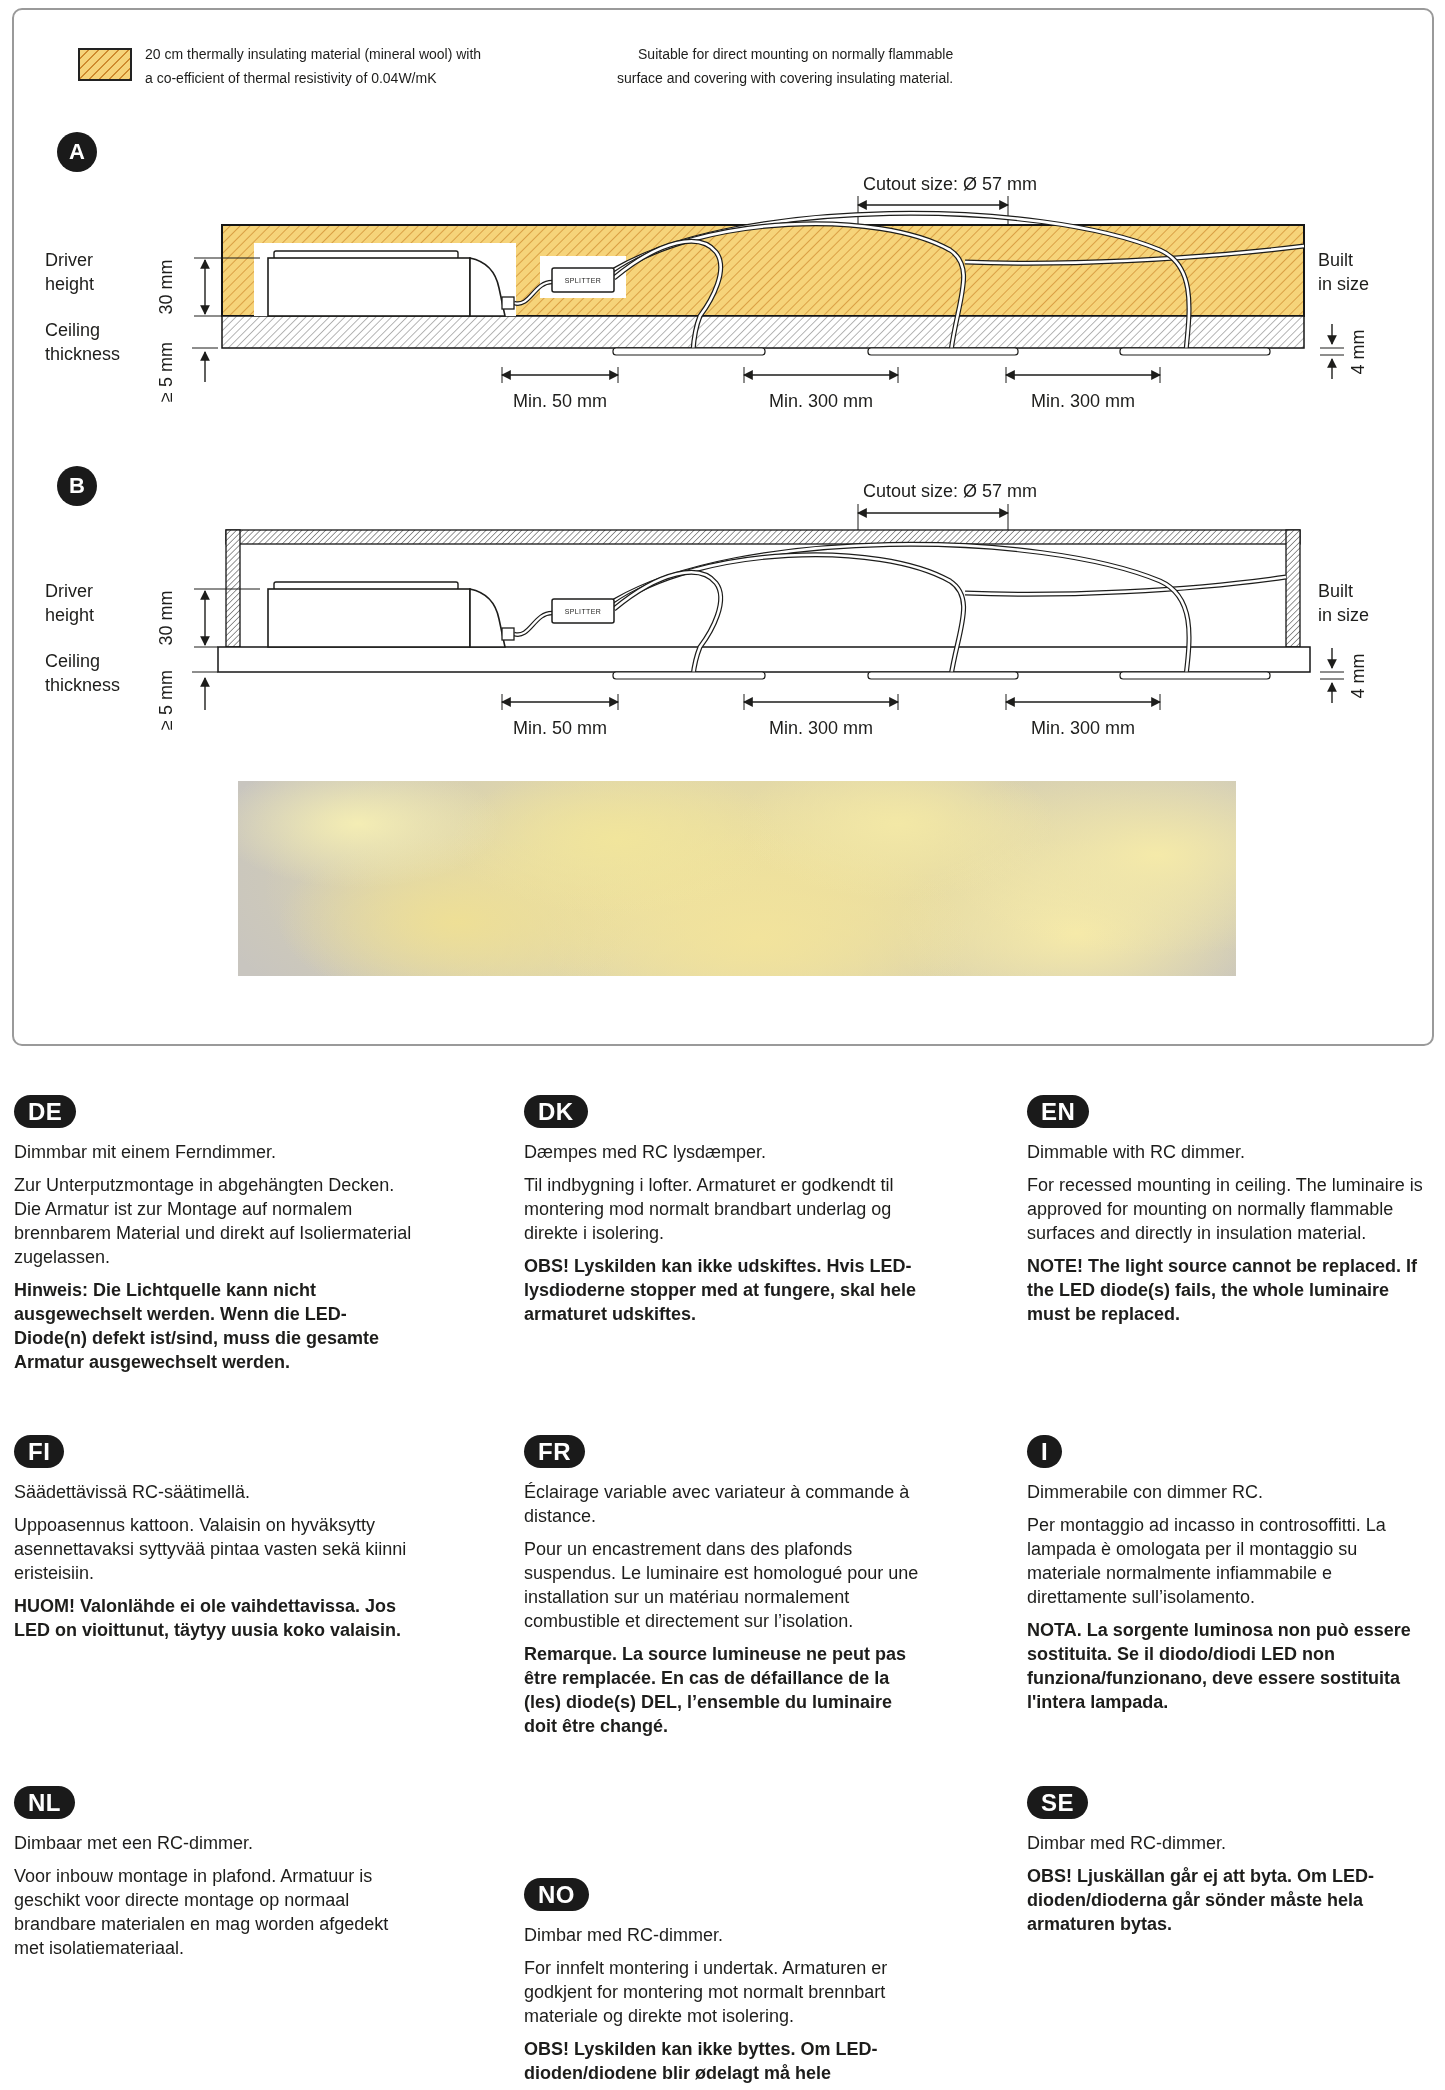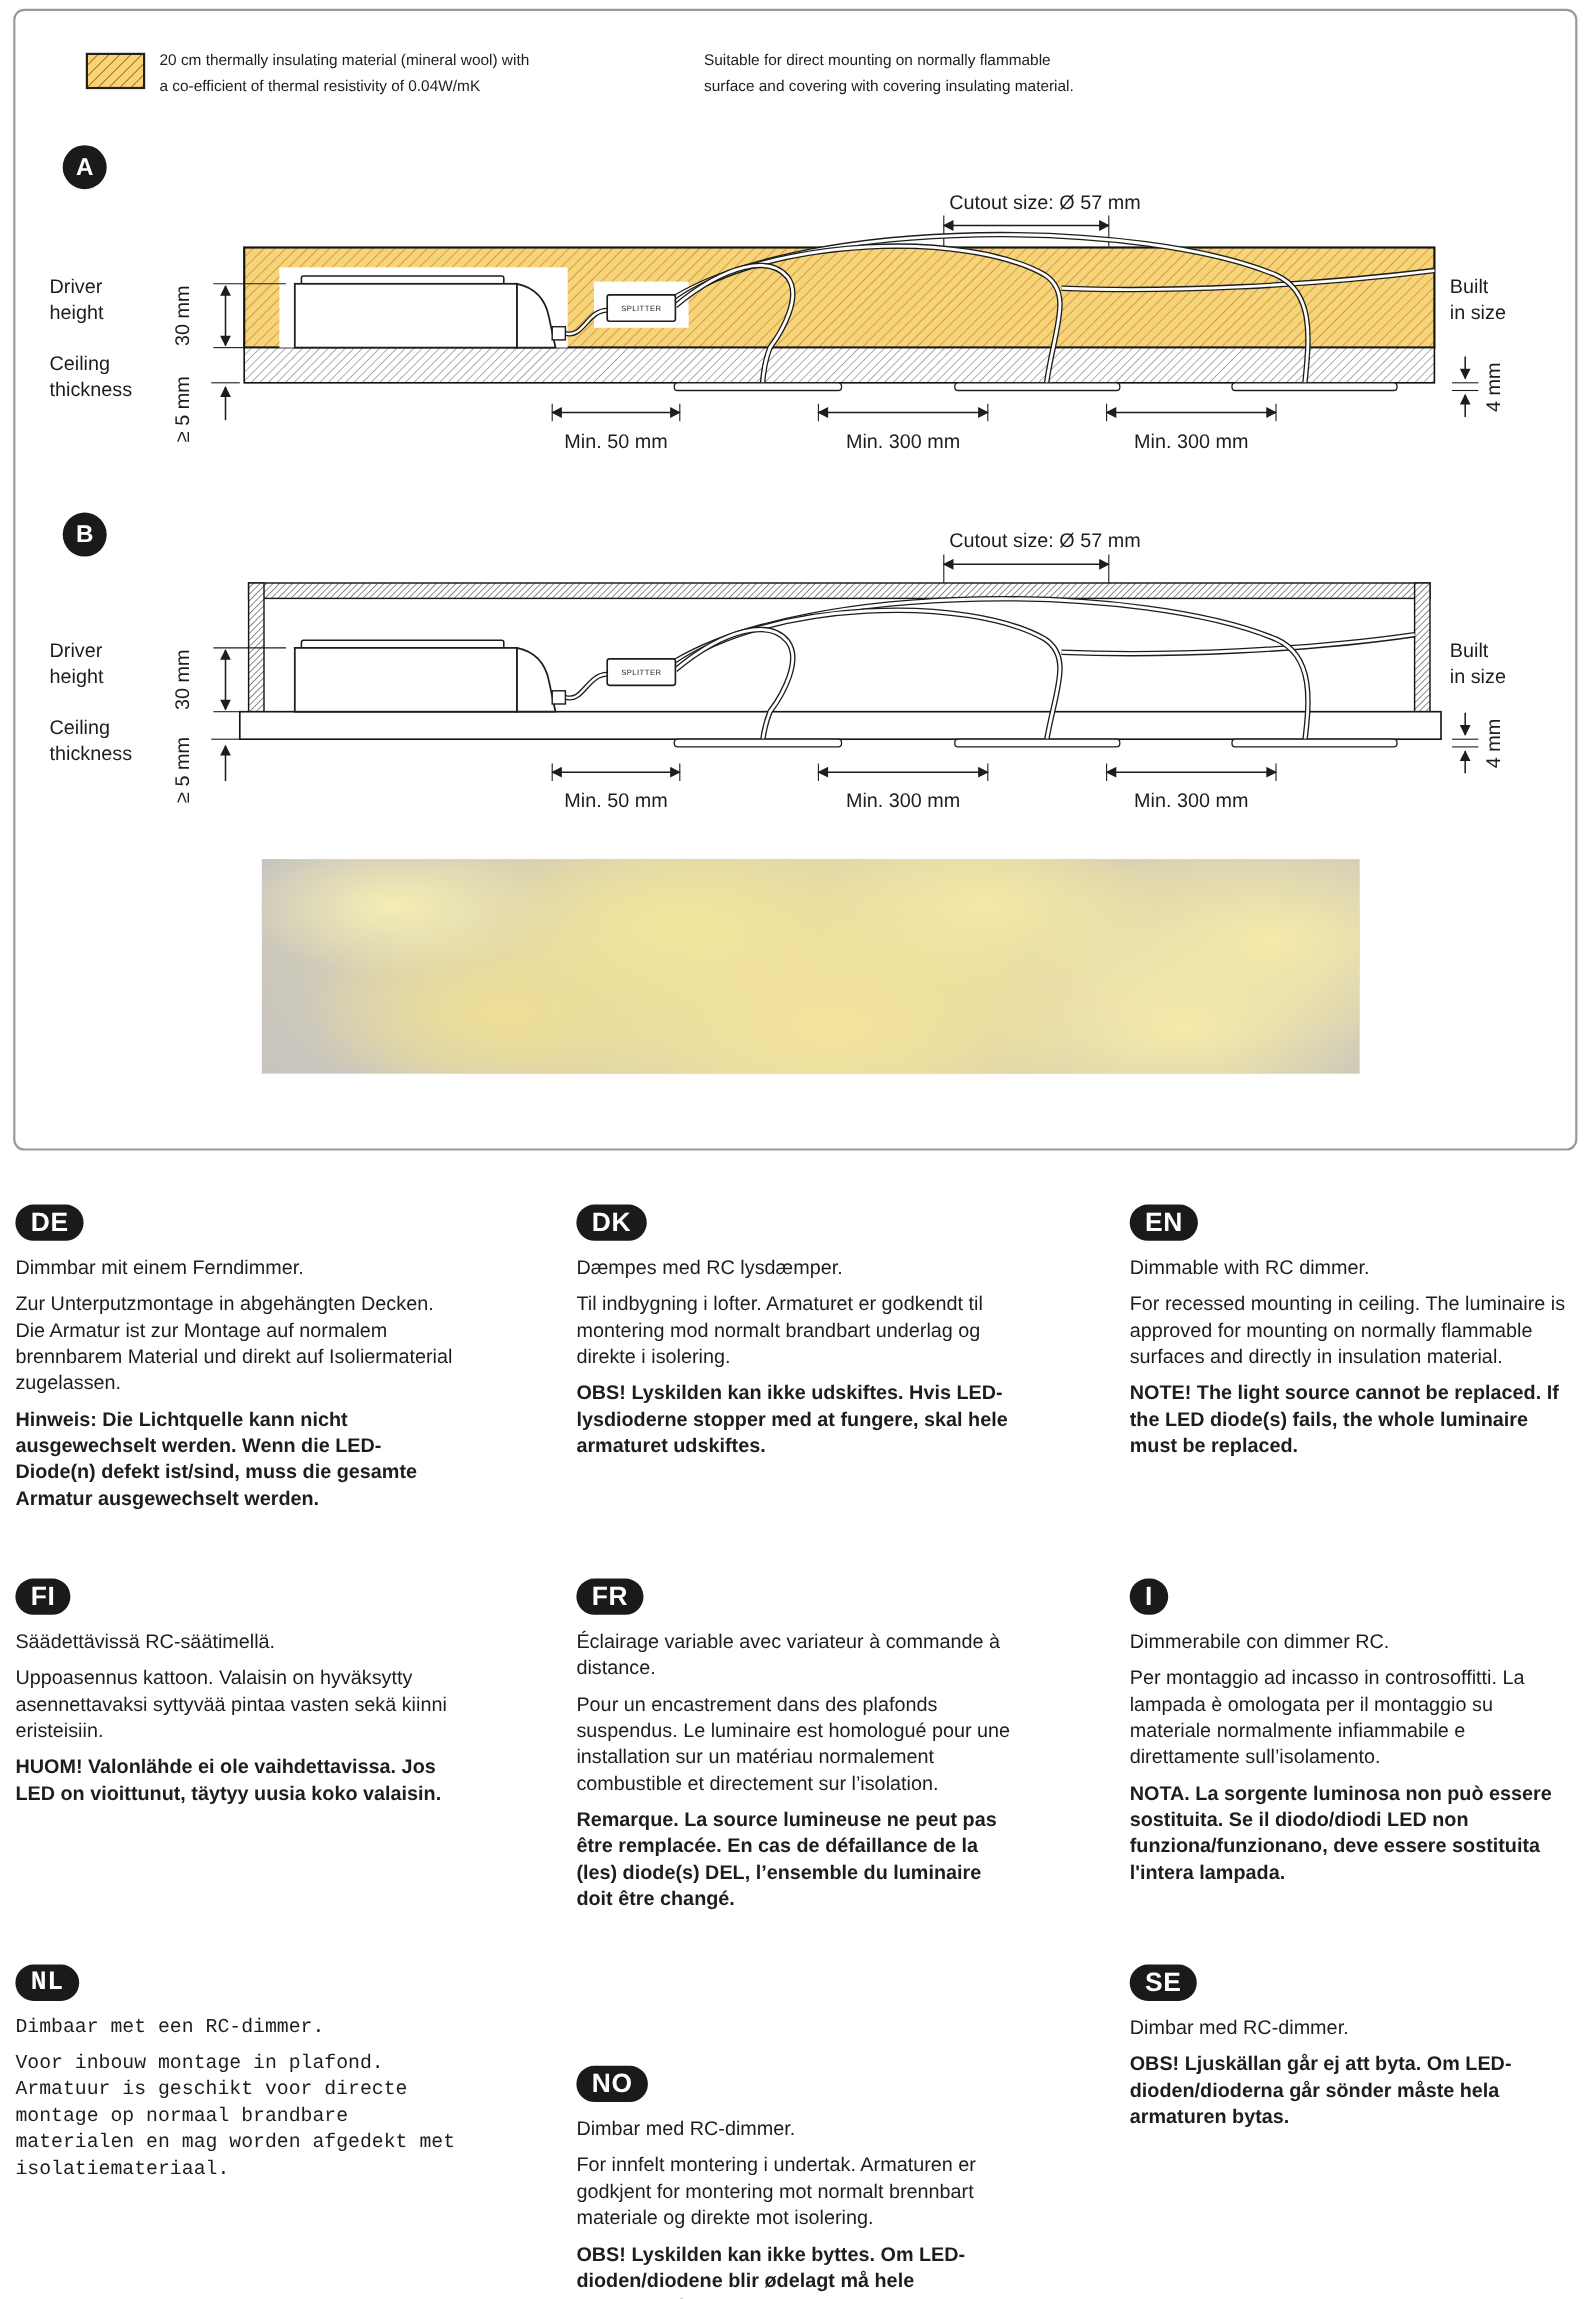--- a/index.html
+++ b/index.html
@@ -41,21 +41,21 @@
 
 <div class="page">
 
   <div class="abs panel"></div>
 
   <div class="abs swatch"></div>
   <div class="abs legend" style="left:145px;top:42px;">
     <div>20 cm thermally insulating material (mineral wool) with</div>
     <div>a co-efficient of thermal resistivity of 0.04W/mK</div>
   </div>
-  <div class="abs legend" style="left:640px;top:42px;">
+  <div class="abs legend" style="left:617px;top:42px;text-align:right;">
     <div>Suitable for direct mounting on normally flammable</div>
     <div>surface and covering with covering insulating material.</div>
   </div>
 
   <div class="circ" style="left:57px;top:132px;">A</div>
   <div class="circ" style="left:57px;top:466px;">B</div>
 
   <svg style="top:120px;" width="1445" height="305" viewBox="0 120 1445 305">
     <defs>
       <pattern id="insulA" width="7" height="7" patternUnits="userSpaceOnUse" patternTransform="rotate(45)">
@@ -246,21 +246,21 @@
     <p class="first">Éclairage variable avec variateur à commande à distance.</p>
     <p>Pour un encastrement dans des plafonds suspendus. Le luminaire est homologué pour une installation sur un matériau normalement combustible et directement sur l’isolation.</p>
     <p class="note">Remarque. La source lumineuse ne peut pas être remplacée. En cas de défaillance de la (les) diode(s) DEL, l’ensemble du luminaire doit être changé.</p>
   </div>
   <div class="abs lang" style="left:1027px;top:1435px;">
     <div class="badge">I</div>
     <p class="first">Dimmerabile con dimmer RC.</p>
     <p>Per montaggio ad incasso in controsoffitti. La lampada è omologata per il montaggio su materiale normalmente infiammabile e direttamente sull’isolamento.</p>
     <p class="note">NOTA. La sorgente luminosa non può essere sostituita. Se il diodo/diodi LED non funziona/funzionano, deve essere sostituita l'intera lampada.</p>
   </div>
-  <div class="abs lang" style="left:14px;top:1786px;font-family:Liberation Mono, monospace;">
+  <div class="abs lang" style="left:14px;top:1786px;">
     <div class="badge">NL</div>
     <p class="first">Dimbaar met een RC-dimmer.</p>
     <p>Voor inbouw montage in plafond. Armatuur is geschikt voor directe montage op normaal brandbare materialen en mag worden afgedekt met isolatiemateriaal.</p>
   </div>
   <div class="abs lang" style="left:524px;top:1878px;">
     <div class="badge">NO</div>
     <p class="first">Dimbar med RC-dimmer.</p>
     <p>For innfelt montering i undertak. Armaturen er godkjent for montering mot normalt brennbart materiale og direkte mot isolering.</p>
     <p class="note">OBS! Lyskilden kan ikke byttes. Om LED-dioden/diodene blir ødelagt må hele armaturen byttes.</p>
   </div>

